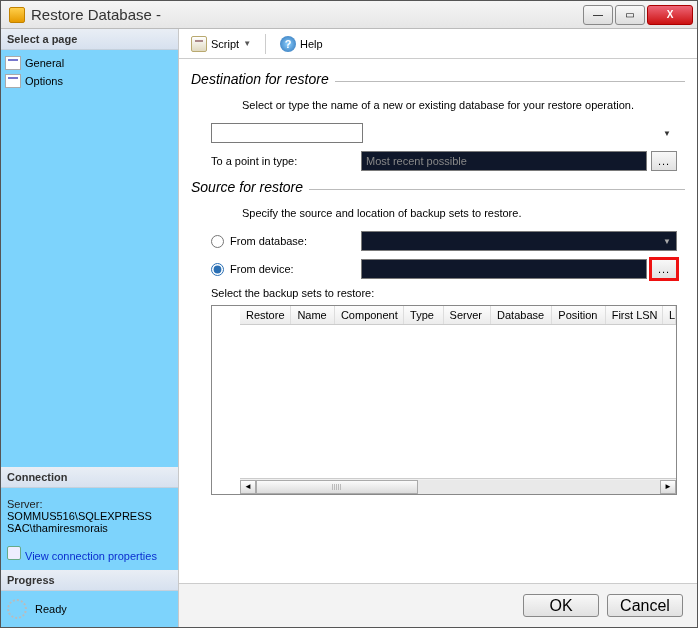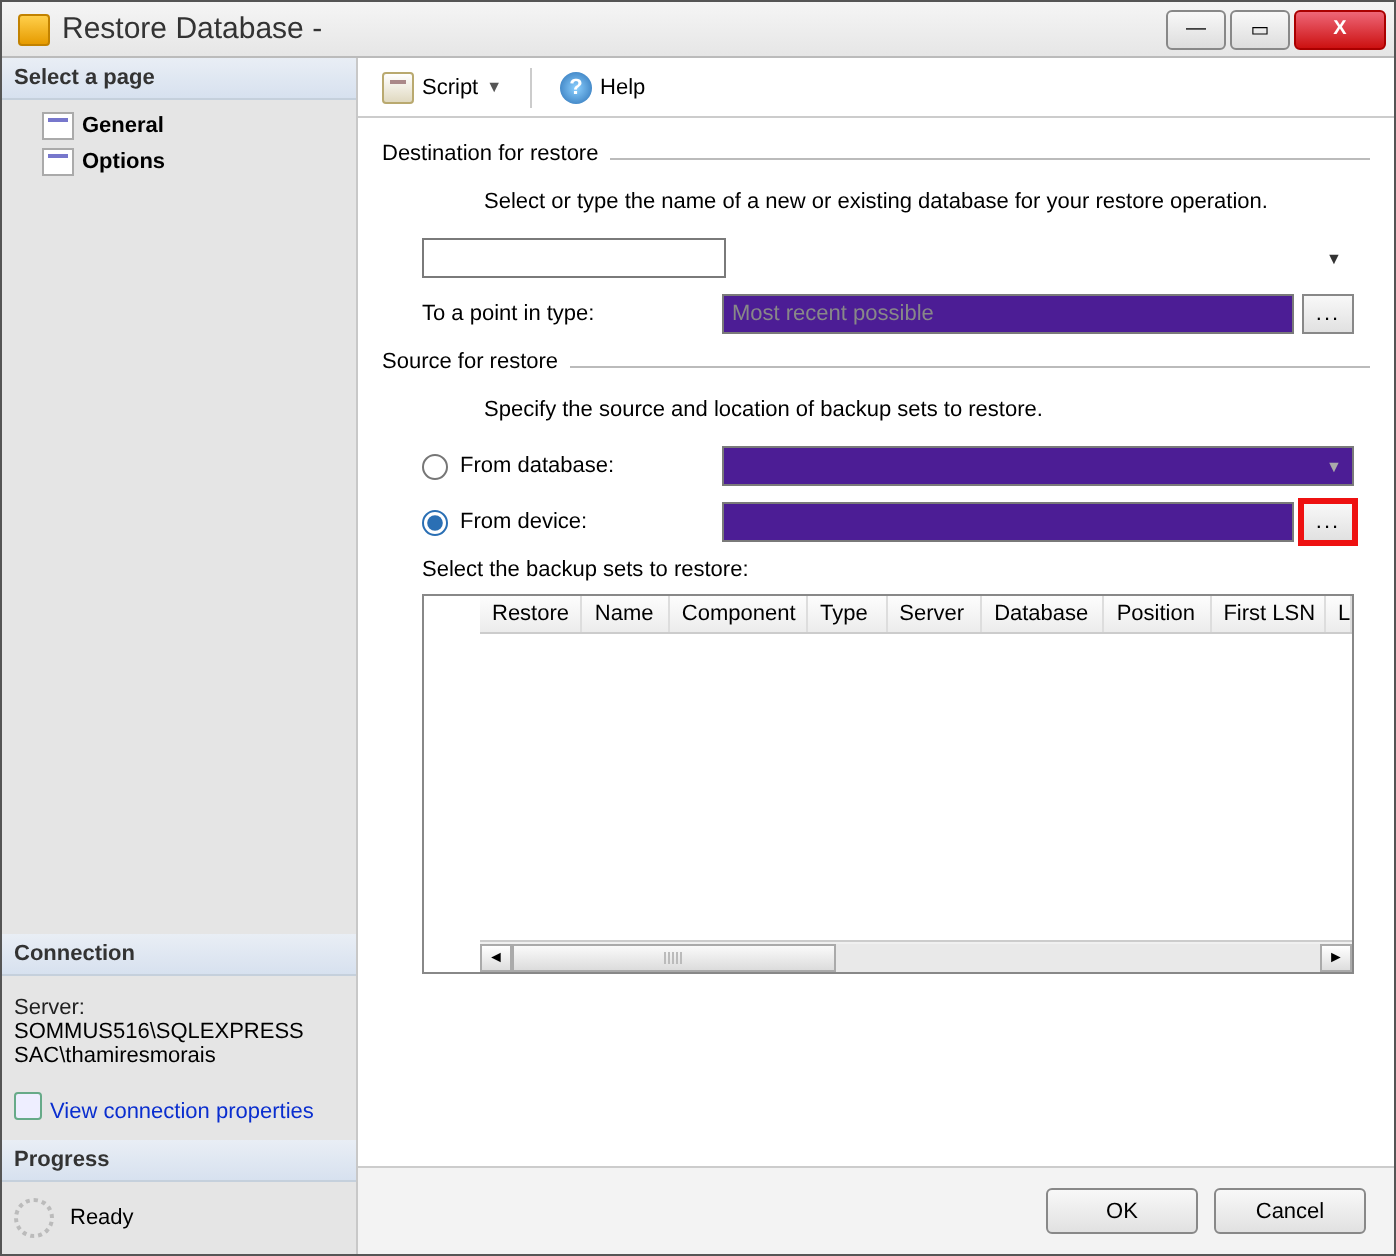--- a/index.html
+++ b/index.html
@@ -9,23 +9,23 @@
 
 .titlebar { height: 28px; background: linear-gradient(#f5f5f5,#e6e6e6); border-bottom: 1px solid #bbb; display: flex; align-items: center; padding: 0 4px 0 8px; }
 .title-icon { width: 16px; height: 16px; background: linear-gradient(#ffcf4b,#e69b00); border-radius: 2px; margin-right: 6px; border:1px solid #c28200;}
 .titlebar-text { flex: 1; font-size: 15px; color: #333; }
 .win-buttons { display: flex; gap: 2px; }
 .win-btn { width: 30px; height: 20px; border: 1px solid #888; border-radius: 3px; background: linear-gradient(#f8f8f8,#ddd); display: flex; align-items: center; justify-content: center; font-size: 10px; cursor: default; }
 .win-btn.close { width: 46px; background: linear-gradient(#e67,#c11); border-color:#a00; color:#fff; font-weight:bold; }
 
 .body { display: flex; flex: 1; min-height: 0; }
 
-.sidebar { width: 178px; background: #e5e5e5; border-right: 1px solid #c8c8c8; display: flex; flex-direction: column; }
+.sidebar { width: 178px; background: #7dd3fc; border-right: 1px solid #c8c8c8; display: flex; flex-direction: column; }
 .side-section-header { font-weight: bold; font-size: 11px; padding: 4px 6px; background: linear-gradient(#e9eef5,#d7e1ef); border-bottom: 1px solid #c5d0dc; color:#333; }
-.side-list { padding: 4px 16px; font-weight: bold; }
+.side-list { padding: 4px 0; }
 .side-item { display: flex; align-items: center; gap: 4px; padding: 2px 4px; cursor: default; }
 .side-icon { width: 16px; height: 14px; border:1px solid #aaa; background:#fff; position:relative;}
 .side-icon::before { content:""; position:absolute; left:2px; top:2px; right:2px; height:2px; background:#77c; }
 
 .side-spacer { flex: 1; }
 
 .conn-body { padding: 6px 6px 8px 6px; font-size: 11px; color: #222; }
 .conn-label { margin-top: 4px; }
 .conn-value { color: #000; }
 .link { color: #0a2ecf; cursor: pointer; display: inline-block; margin-top: 6px; }
@@ -41,54 +41,54 @@
 .tb-btn { display: flex; align-items: center; gap: 4px; padding: 2px 4px; cursor: default; }
 .tb-icon { width: 16px; height: 16px; border-radius:2px; }
 .tb-icon.script { background: linear-gradient(#fff,#e0d9c0); border:1px solid #b9a96f; position:relative;}
 .tb-icon.script::after {content:""; position:absolute; left:3px; right:3px; top:3px; height:2px; background:#a88;}
 .tb-help { width:16px; height:16px; border-radius:50%; background: radial-gradient(#8cd0ff,#2a6fb4); color:#fff; font-size:11px; font-weight:bold; display:flex;align-items:center;justify-content:center;}
 .dd-arrow { font-size: 8px; color:#555; }
 .sep { width:1px; height:20px; background:#ccc; margin:0 4px; }
 
 .content { flex: 1; overflow: auto; padding: 12px 12px 8px 12px; }
 
-.fieldset-label { font-size: 11px; color: #000; margin-bottom: 2px; }
+.fieldset-label { font-size: 14px; color: #000; margin-bottom: 2px; font-style: italic; }
 .fieldset-header { display:flex; align-items:center; gap:6px; }
 .fieldset-header .line { flex:1; height:1px; background:#bbb; margin-top:2px;}
 .fieldset-body { padding: 10px 8px 0px 20px; }
 .desc { margin-bottom: 12px; color:#000;margin-left:31px; }
 
 .form-row { display: flex; align-items: center; margin-bottom: 8px; }
 .form-label { width: 150px; color:#000; }
 .form-input { flex: 1; height: 20px; border: 1px solid #7a7a7a; padding: 1px 4px; font-size: 11px; background:#fff;}
 .form-select { flex: 1; height: 20px; border: 1px solid #7a7a7a; background:#fff; font-size:11px; padding: 0 18px 0 4px; position:relative;}
 .select-wrap { flex:1; position:relative; }
 .select-arrow { position:absolute; right:2px; top:2px; width:16px; height:16px; display:flex; align-items:center; justify-content:center; font-size:8px; color:#333;}
 .ellipsis-btn { width: 26px; height: 20px; border: 1px solid #888; background: linear-gradient(#f8f8f8,#e1e1e1); margin-left: 4px; display:flex; align-items:center; justify-content:center; cursor:default; font-size:11px; letter-spacing:1px;}
 .ellipsis-btn.highlighted { outline: 3px solid #e11; outline-offset: -1px; }
-.disabled { background: #4c1d95; color:#888; }
+.disabled { background: #0f172a; color:#888; }
 .disabled .select-arrow { color:#aaa; }
 
 .radio-row { display:flex; align-items:center; margin-bottom:8px; }
 .radio { width:13px; height:13px; margin-right:6px; accent-color:#2a6fb4;}
 .radio-label { width:131px; }
 
 .backup-label { margin-bottom:6px; }
 .grid-wrap { border:1px solid #888; height: 190px; background:#fff; display:flex; flex-direction:column;padding-left:28px;}
 .grid-header { display: flex; background: linear-gradient(#fdfdfd,#ececec); border-bottom: 1px solid #ccc; }
 .grid-header div { padding: 3px 6px; border-right: 1px solid #ddd; font-size:11px; color:#000; white-space:nowrap; overflow:hidden;}
 .grid-body { flex:1; }
 .grid-scroll { height: 16px; border-top:1px solid #ccc; background:#f0f0f0; display:flex; align-items:center;}
 .gs-btn { width:16px; height:14px; border:1px solid #aaa; background:linear-gradient(#fff,#ddd); display:flex; align-items:center; justify-content:center; font-size:8px;}
 .gs-track { flex:1; height:14px; background:#e9e9e9; position:relative;}
 .gs-thumb { position:absolute; left:0; width:40%; height:100%; border:1px solid #aaa; background:linear-gradient(#fafafa,#dcdcdc); display:flex; align-items:center; justify-content:center;}
 .gs-grip { width:10px; height:6px; background:repeating-linear-gradient(90deg,#bbb,#bbb 1px,transparent 1px,transparent 2px);}
 
 .footer { height: 44px; border-top: 1px solid #ccc; display: flex; align-items: center; justify-content: flex-end; padding: 0 14px; gap: 8px; background:#f3f3f3;}
-.dlg-btn { width: 76px; height: 23px; border: 1px solid #888; background: linear-gradient(#f8f8f8,#e1e1e1); font-size: 11px; cursor: default; display:flex; align-items:center; justify-content:center; border-radius:3px;}
+.dlg-btn { width: 76px; height: 23px; border: 1px solid #888; background: linear-gradient(#f8f8f8,#e1e1e1); font-size: 16px; cursor: default; display:flex; align-items:center; justify-content:center; border-radius:3px;}
 </style>
 </head>
 <body>
 
 <div class="window">
 
   <div class="titlebar">
     <div class="title-icon"></div>
     <div class="titlebar-text">Restore Database -</div>
     <div class="win-buttons">

